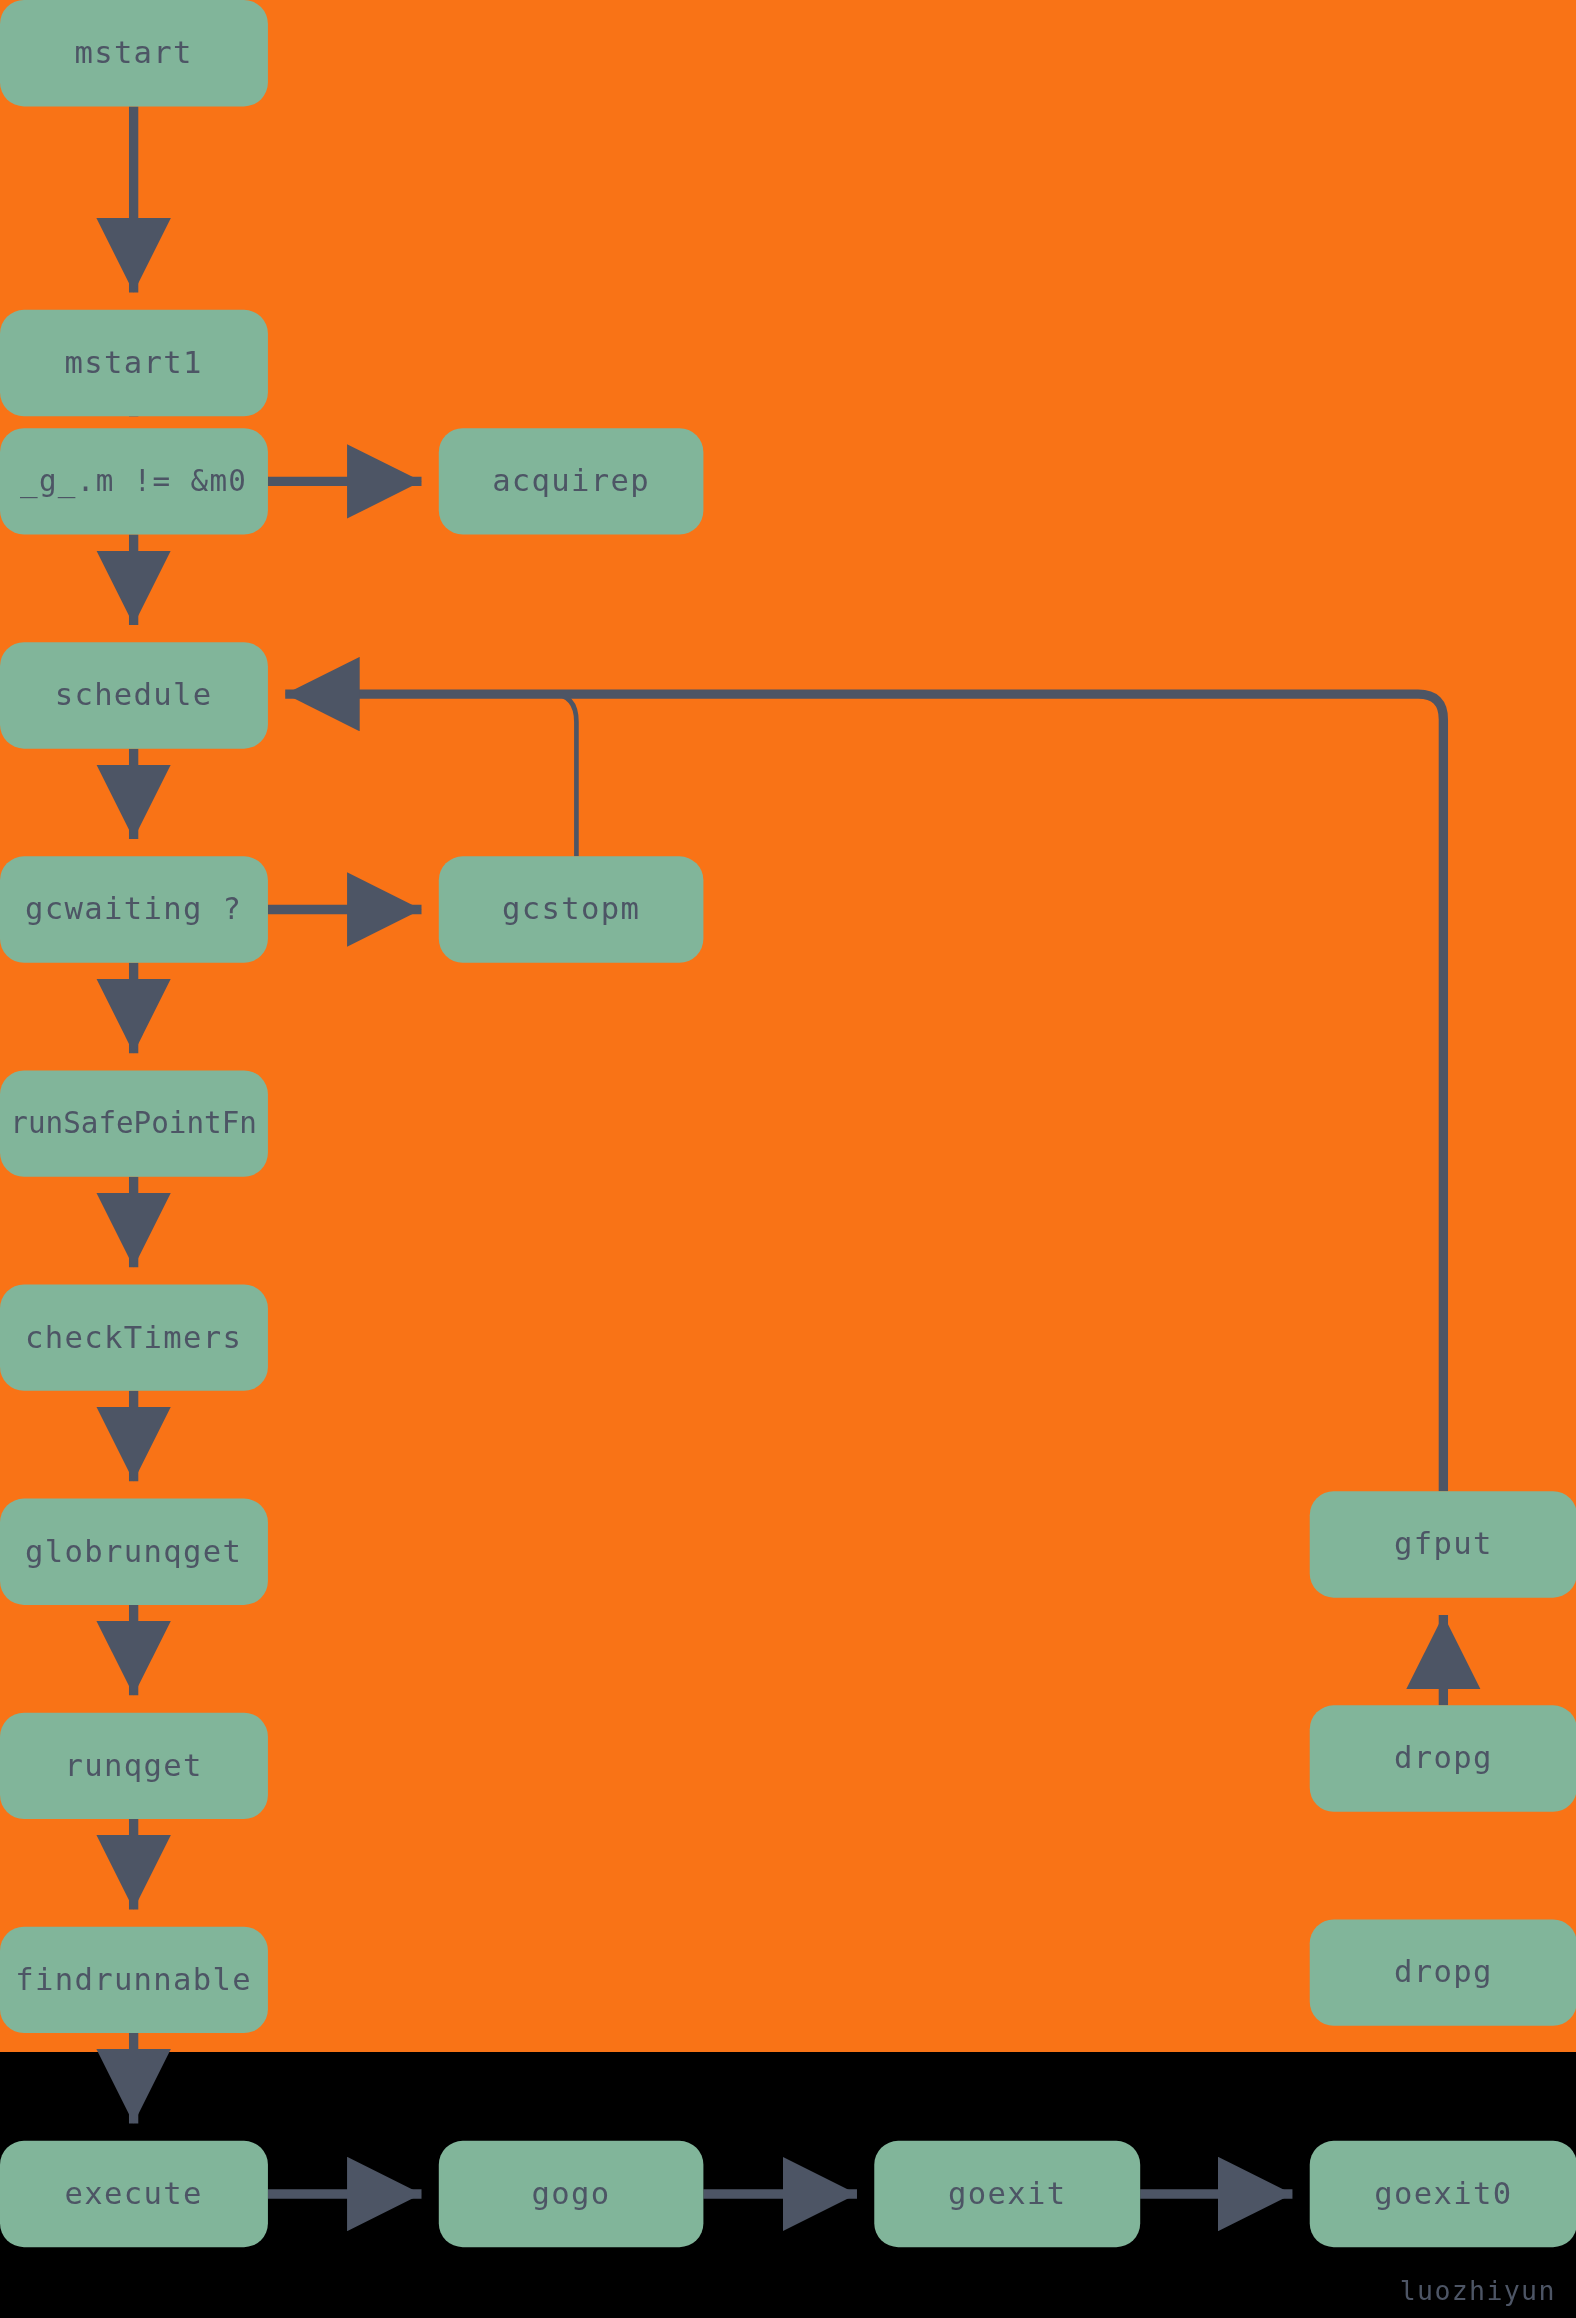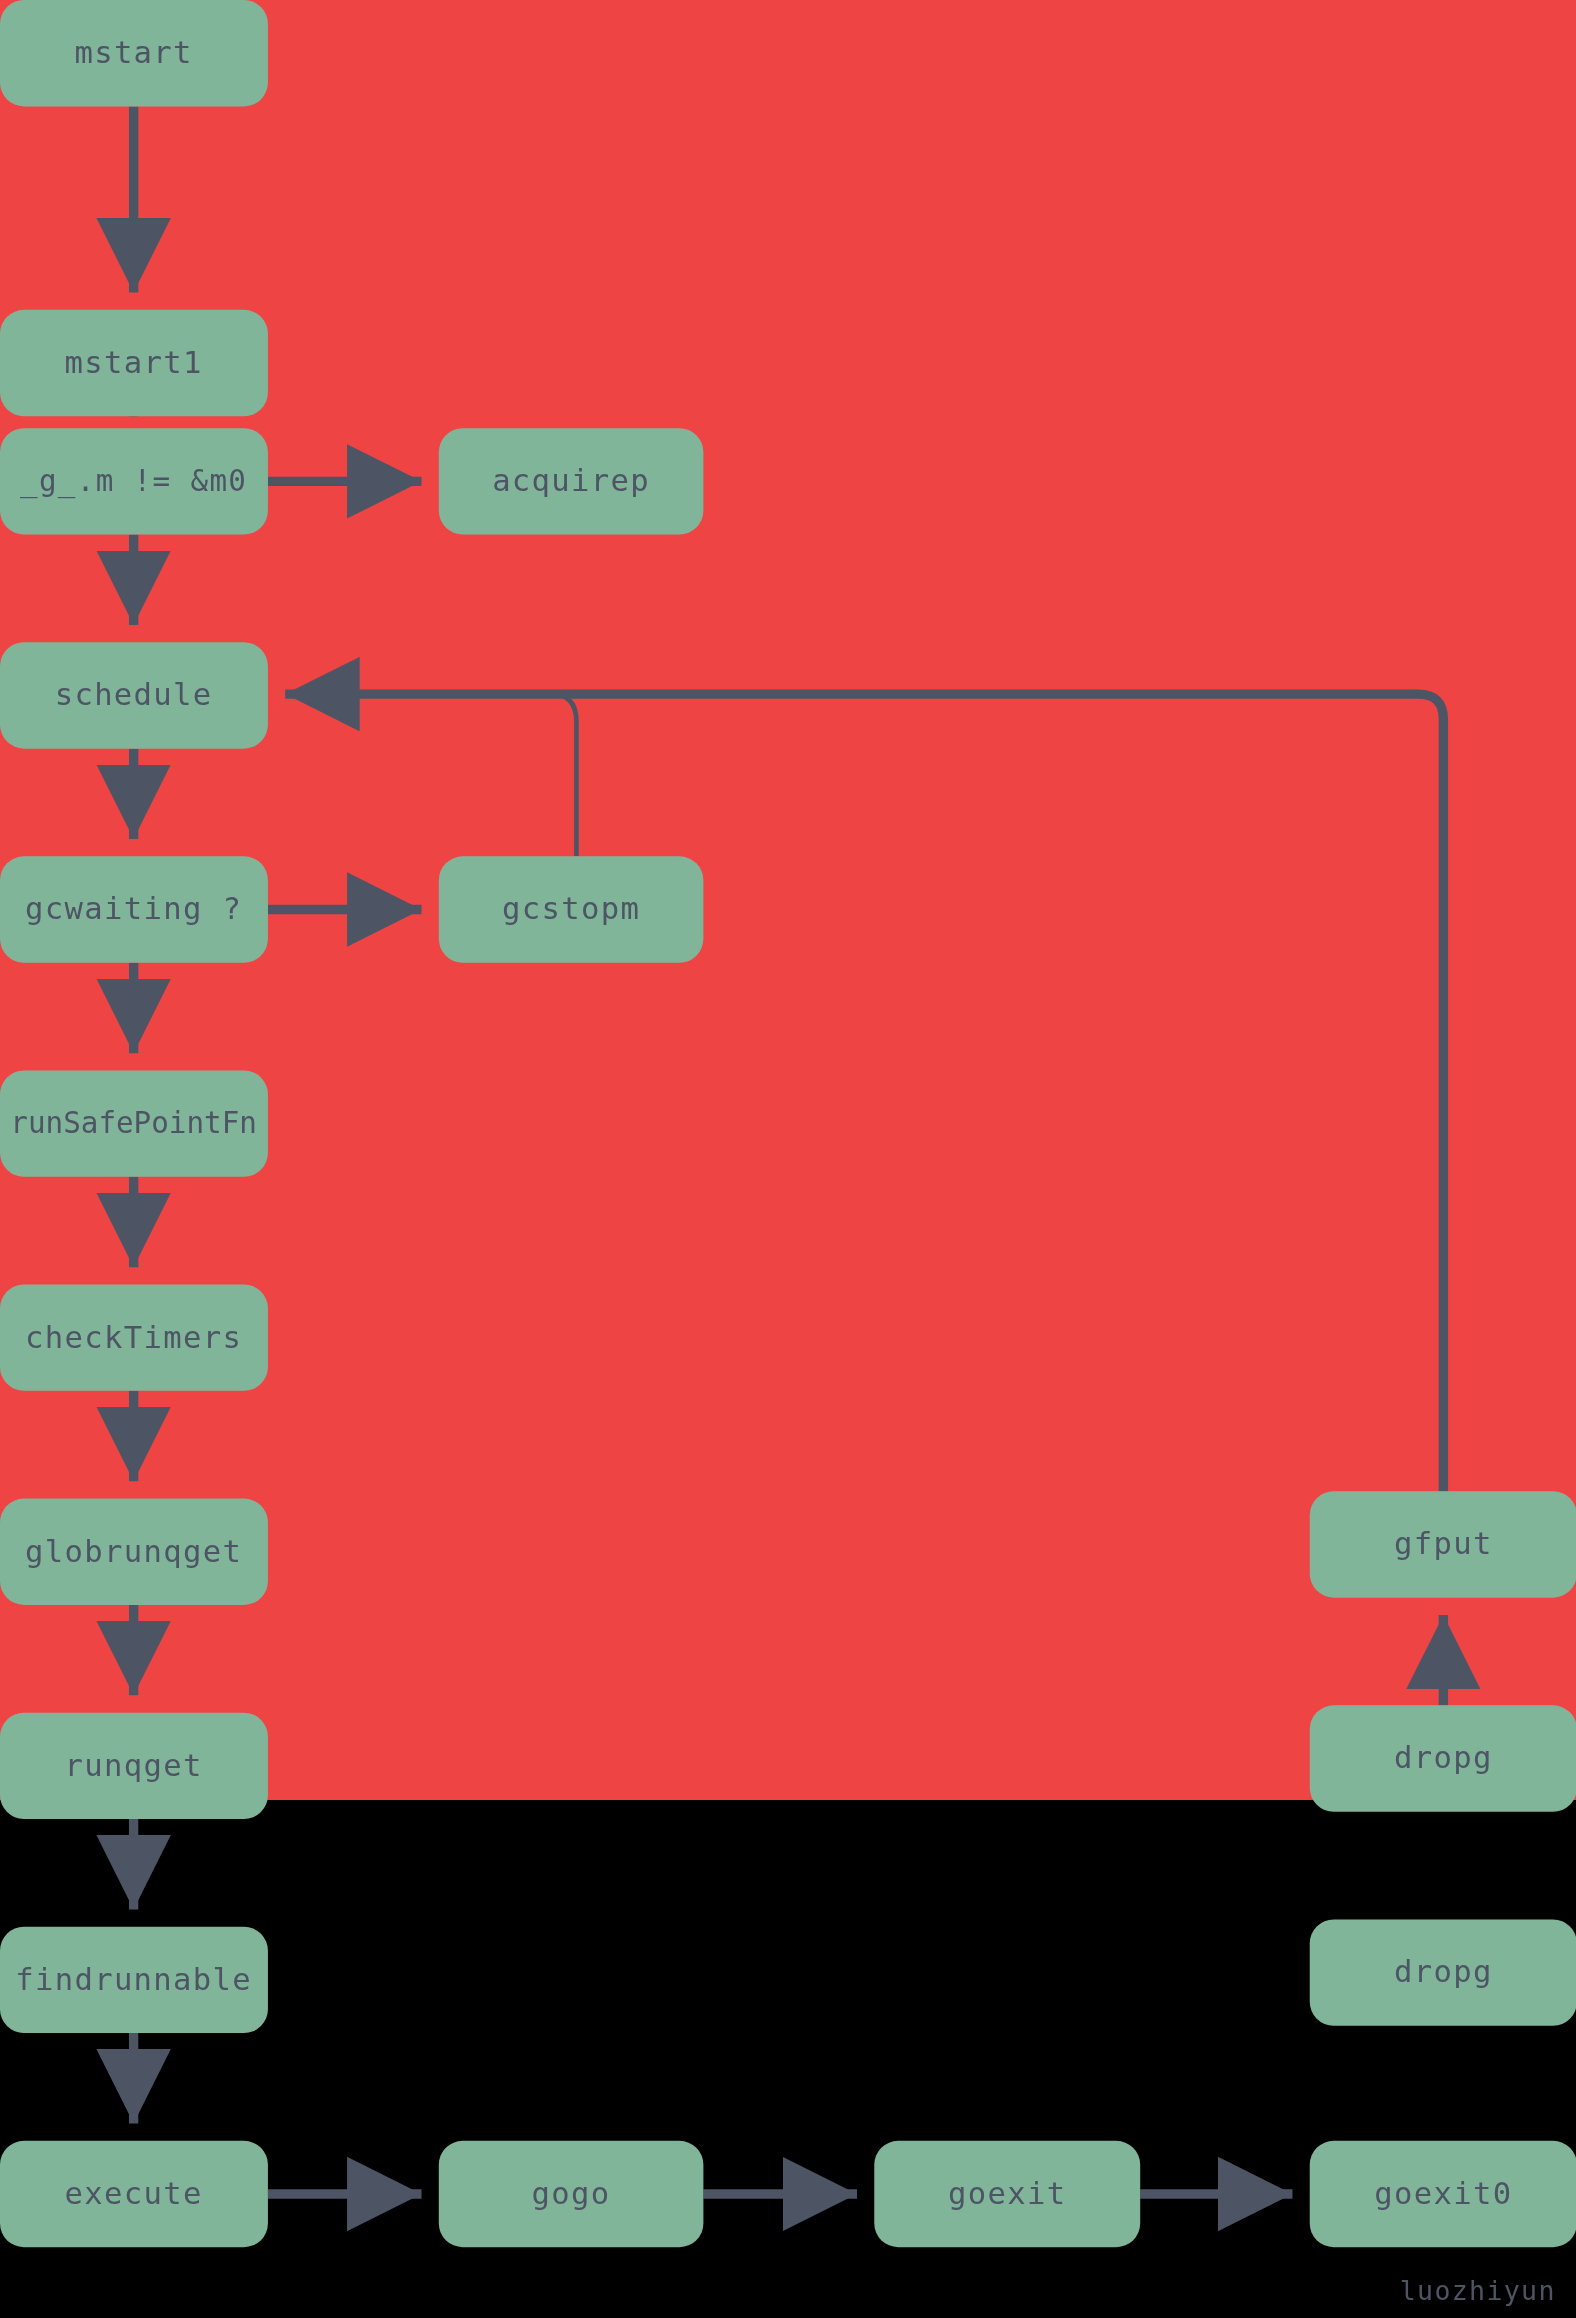--- a/index.html
+++ b/index.html
@@ -9,22 +9,22 @@
   }
   body {
     width: 1577px;
     height: 2319px;
     overflow: hidden;
     font-family: "DejaVu Sans Mono", "Liberation Mono", monospace;
   }
   #diagram-root {
     position: relative;
     width: 1577px;
-    height: 1800px;
-    background: #ef4444;
+    height: 2052px;
+    background: #f97316;
   }
   svg#flow {
     position: absolute;
     top: 0;
     left: 0;
     width: 1577px;
     height: 2319px;
     display: block;
   }
   .node-rect {

